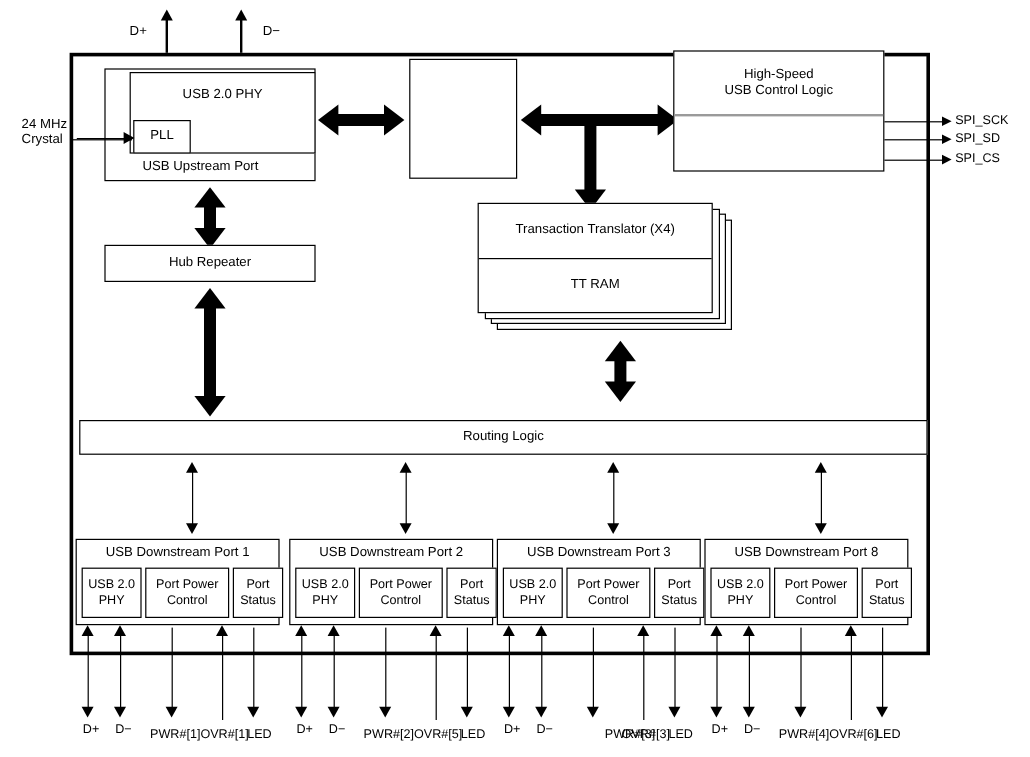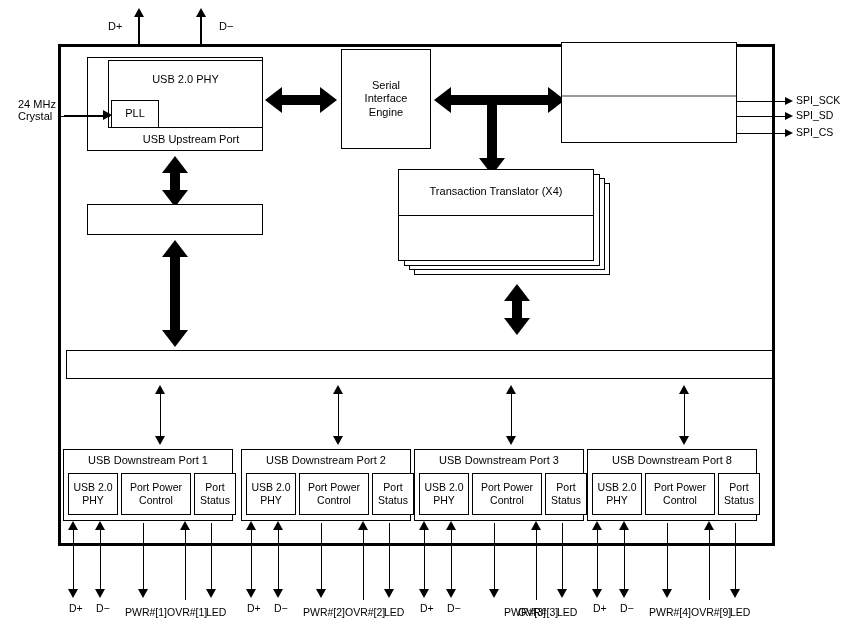--- a/index.html
+++ b/index.html
@@ -91,88 +91,90 @@
   <div class="vline2" style="left:138px;top:16px;height:44px;"></div>
   <div class="ar-d" style="left:134px;top:51px;"></div>
 
   <div class="ar-u" style="left:196px;top:8px;"></div>
   <div class="vline2" style="left:200px;top:16px;height:44px;"></div>
   <div class="ar-d" style="left:196px;top:51px;"></div>
 
   <div class="chipborder" style="left:58px;top:44px;width:717px;height:502px;"></div>
 
   <div class="box" style="left:87px;top:57px;width:176px;height:94px;"></div>
-  <div class="inner-title" style="left:87px;top:133px;width:160px;padding-left:24px;">USB Upstream Port</div>
+  <div class="inner-title" style="left:87px;top:133px;width:160px;">USB Upstream Port</div>
 
   <div class="box" style="left:108px;top:60px;width:155px;height:68px;"></div>
   <div class="ctr" style="left:108px;top:60px;width:155px;height:40px;">USB 2.0 PHY</div>
 
   <div class="box" style="left:111px;top:100px;width:48px;height:28px;"></div>
   <div class="ctr" style="left:111px;top:100px;width:48px;height:28px;">PLL</div>
 
   <div class="lbl" style="left:18px;top:98px;">24 MHz</div>
   <div class="lbl" style="left:18px;top:110px;">Crystal</div>
   <div class="hline" style="left:60px;top:116px;width:50px;"></div>
   <div class="hline" style="left:64px;top:115px;width:45px;"></div>
   <div class="ar-r" style="left:103px;top:110px;"></div>
 
   <div class="far-l" style="left:265px;top:87px;"></div>
   <div class="fshaft-h" style="left:280px;top:95px;width:42px;"></div>
   <div class="far-r" style="left:320px;top:87px;"></div>
 
   <div class="box" style="left:341px;top:49px;width:90px;height:100px;"></div>
-  <div class="ctr" style="left:341px;top:49px;width:90px;height:100px;white-space:pre-line;">Serial
-Interface
-Engine</div>
 
   <div class="far-l" style="left:434px;top:87px;"></div>
   <div class="fshaft-h" style="left:449px;top:95px;width:108px;"></div>
   <div class="far-r" style="left:548px;top:87px;"></div>
 
   <div class="fshaft-v" style="left:487px;top:95px;height:68px;"></div>
   <div class="far-d" style="left:479px;top:158px;"></div>
 
   <div class="box" style="left:561px;top:42px;width:176px;height:101px;"></div>
+  <div class="ctr" style="left:561px;top:48px;width:176px;height:42px;white-space:pre-line;">High-Speed
+USB Control Logic</div>
   <div class="divider-gray" style="left:562px;top:95px;width:174px;"></div>
 
   <div class="hline" style="left:737px;top:101px;width:50px;"></div>
   <div class="sar-r" style="left:785px;top:97px;"></div>
   <div class="sig" style="left:796px;top:94px;">SPI_SCK</div>
 
   <div class="hline" style="left:737px;top:116px;width:50px;"></div>
   <div class="sar-r" style="left:785px;top:112px;"></div>
   <div class="sig" style="left:796px;top:109px;">SPI_SD</div>
 
   <div class="hline" style="left:737px;top:133px;width:50px;"></div>
   <div class="sar-r" style="left:785px;top:129px;"></div>
   <div class="sig" style="left:796px;top:126px;">SPI_CS</div>
 
   <div class="far-u" style="left:162px;top:156px;"></div>
   <div class="fshaft-v" style="left:170px;top:171px;height:24px;"></div>
   <div class="far-d" style="left:162px;top:190px;"></div>
 
   <div class="box" style="left:87px;top:204px;width:176px;height:31px;"></div>
+  <div class="ctr" style="left:87px;top:204px;width:176px;height:31px;">Hub Repeater</div>
 
   <div class="far-u" style="left:162px;top:240px;"></div>
   <div class="fshaft-v" style="left:170px;top:255px;height:80px;"></div>
   <div class="far-d" style="left:162px;top:330px;"></div>
 
   <div class="box" style="left:414px;top:183px;width:196px;height:92px;"></div>
   <div class="box" style="left:409px;top:178px;width:196px;height:92px;"></div>
   <div class="box" style="left:404px;top:174px;width:196px;height:92px;"></div>
 
   <div class="box" style="left:398px;top:169px;width:196px;height:92px;"></div>
   <div class="ctr" style="left:398px;top:169px;width:196px;height:46px;text-align:right;">Transaction Translator (X4)</div>
   <div class="hline" style="left:399px;top:215px;width:194px;"></div>
+  <div class="ctr" style="left:398px;top:215px;width:196px;height:46px;">TT RAM</div>
 
   <div class="far-u" style="left:504px;top:284px;"></div>
   <div class="fshaft-v" style="left:512px;top:299px;height:22px;"></div>
   <div class="far-d" style="left:504px;top:318px;"></div>
 
   <div class="box" style="left:66px;top:350px;width:707px;height:29px;"></div>
+  <div class="ctr" style="left:66px;top:350px;width:707px;height:29px;">Routing Logic</div>
 
   <div class="ar-u" style="left:155px;top:385px;"></div>
   <div class="vline" style="left:160px;top:393px;height:44px;"></div>
   <div class="ar-d" style="left:155px;top:436px;"></div>
 
   <div class="ar-u" style="left:333px;top:385px;"></div>
   <div class="vline" style="left:338px;top:393px;height:44px;"></div>
   <div class="ar-d" style="left:333px;top:436px;"></div>
 
   <div class="ar-u" style="left:506px;top:385px;"></div>
@@ -229,21 +231,21 @@
       <div class="sig" style="left: 247px; top: 602px;">D+</div>
       <div class="ar-u" style="left: 273px; top: 521px;"></div>
       <div class="vline" style="left: 278px; top: 529px; height: 63px;"></div>
       <div class="ar-d" style="left: 273px; top: 589px;"></div>
       <div class="sig" style="left: 274px; top: 602px;">D−</div>
       <div class="vline" style="left: 321px; top: 523px; height: 69px;"></div>
       <div class="ar-d" style="left: 316px; top: 589px;"></div>
       <div class="sig" style="left: 303px; top: 606px;">PWR#[2]</div>
       <div class="ar-u" style="left: 358px; top: 521px;"></div>
       <div class="vline" style="left: 363px; top: 529px; height: 71px;"></div>
-      <div class="sig" style="left: 345px; top: 606px;">OVR#[2]</div>
+      <div class="sig" style="left: 345px; top: 606px;">OVR#[5]</div>
       <div class="vline" style="left: 389px; top: 523px; height: 69px;"></div>
       <div class="ar-d" style="left: 384px; top: 589px;"></div>
       <div class="sig" style="left: 384px; top: 606px;">LED</div>
       <div class="box" style="left: 414px; top: 449px; width: 170px; height: 72px;"></div>
       <div class="ctr" style="left: 414px; top: 451px; width: 170px; height: 20px;">USB Downstream Port 3</div>
       <div class="box" style="left: 419px; top: 473px; width: 50px; height: 42px;"></div>
       <div class="ctr" style="left: 419px; top: 473px; width: 50px; height: 42px; white-space: pre-line; font-size: 10.5px; line-height: 13px;">USB 2.0
 PHY</div>
       <div class="box" style="left: 472px; top: 473px; width: 70px; height: 42px;"></div>
       <div class="ctr" style="left: 472px; top: 473px; width: 70px; height: 42px; white-space: pre-line; font-size: 10.5px; line-height: 13px;">Port Power
@@ -285,19 +287,19 @@
       <div class="sig" style="left: 593px; top: 602px;">D+</div>
       <div class="ar-u" style="left: 619px; top: 521px;"></div>
       <div class="vline" style="left: 624px; top: 529px; height: 63px;"></div>
       <div class="ar-d" style="left: 619px; top: 589px;"></div>
       <div class="sig" style="left: 620px; top: 602px;">D−</div>
       <div class="vline" style="left: 667px; top: 523px; height: 69px;"></div>
       <div class="ar-d" style="left: 662px; top: 589px;"></div>
       <div class="sig" style="left: 649px; top: 606px;">PWR#[4]</div>
       <div class="ar-u" style="left: 704px; top: 521px;"></div>
       <div class="vline" style="left: 709px; top: 529px; height: 71px;"></div>
-      <div class="sig" style="left: 691px; top: 606px;">OVR#[9]</div>
+      <div class="sig" style="left: 691px; top: 606px;">OVR#[6]</div>
       <div class="vline" style="left: 735px; top: 523px; height: 69px;"></div>
       <div class="ar-d" style="left: 730px; top: 589px;"></div>
       <div class="sig" style="left: 730px; top: 606px;">LED</div>
     </div>
 
 </div>
 
 </body></html>

